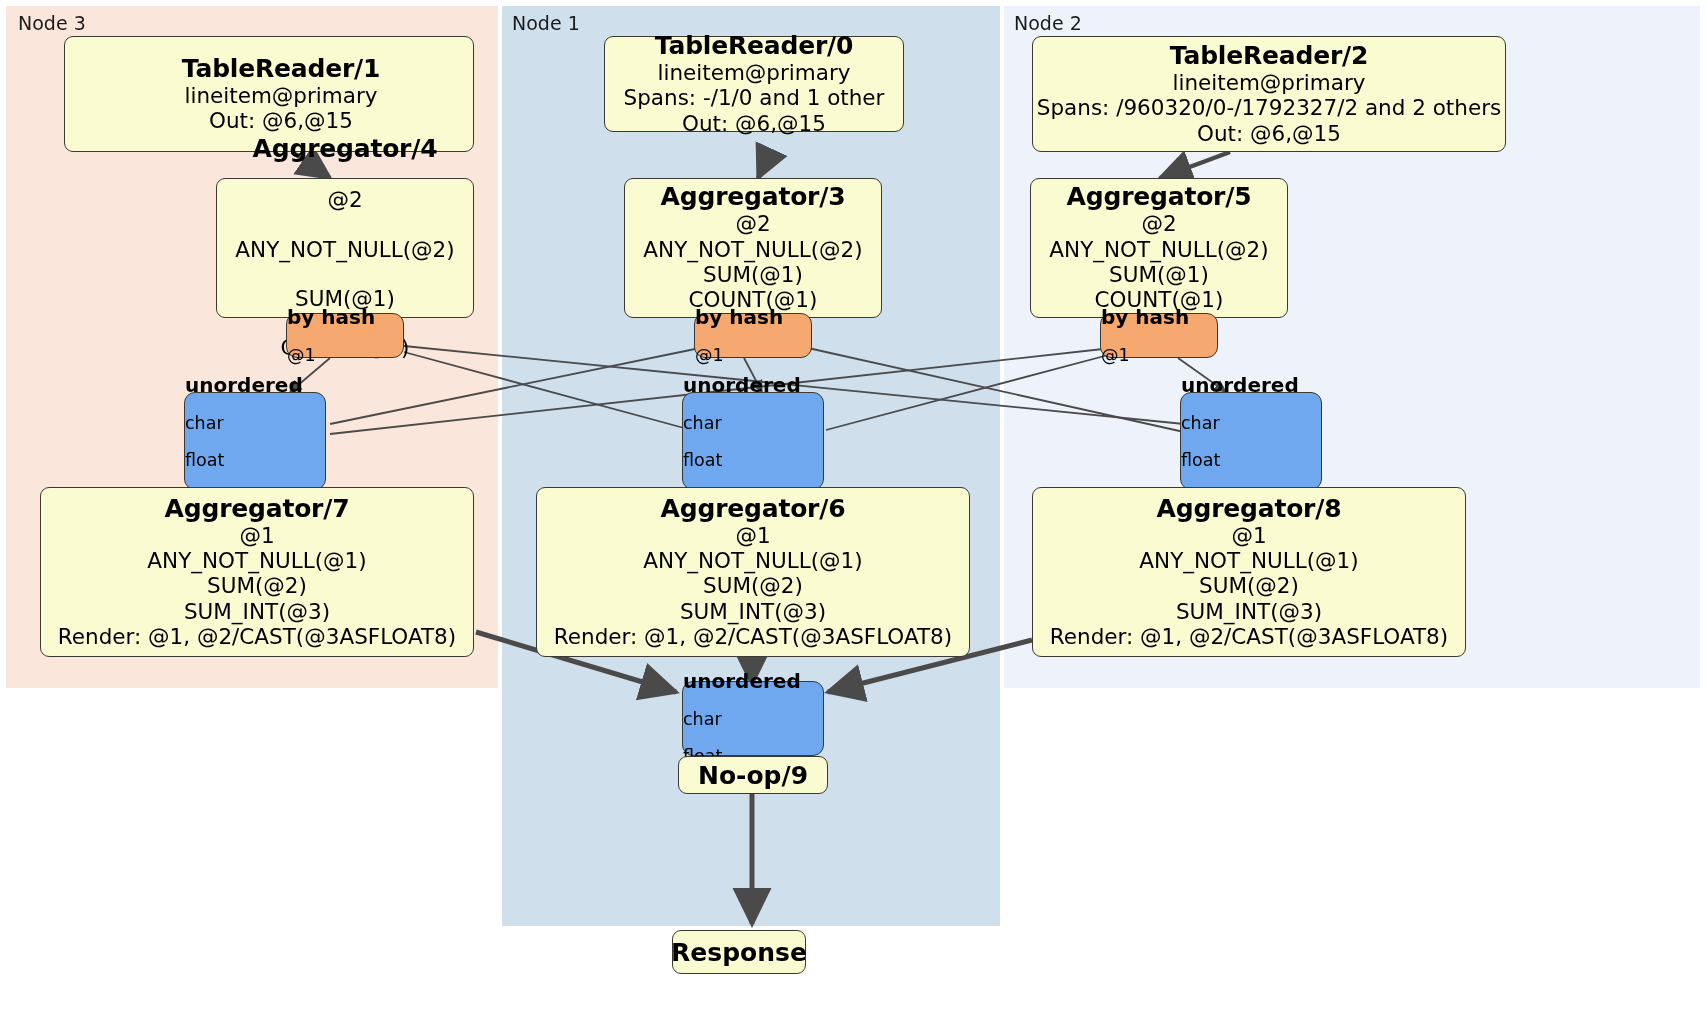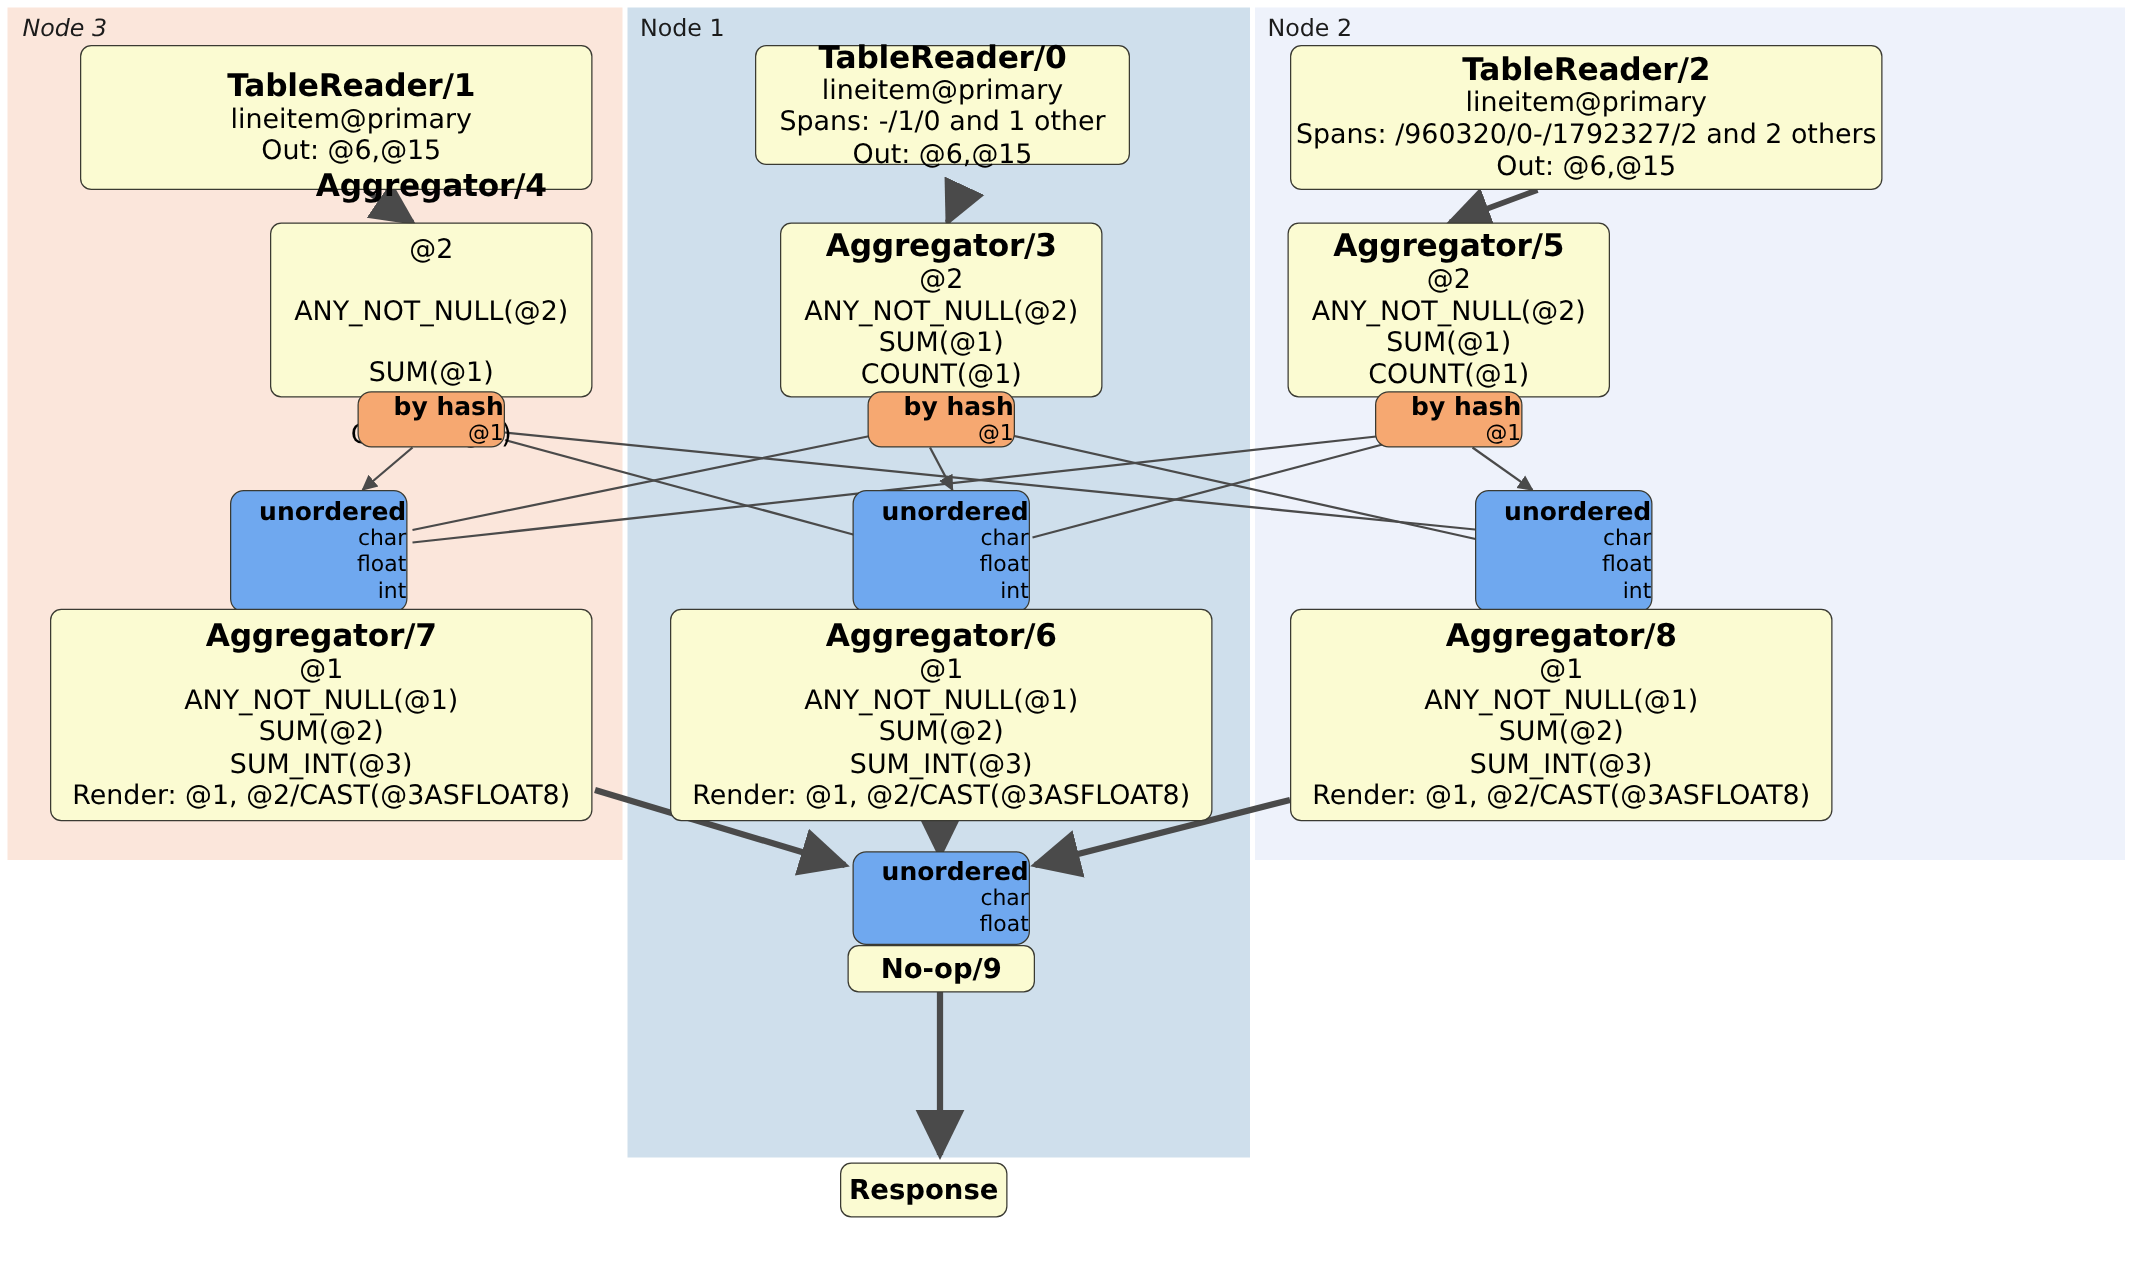--- a/index.html
+++ b/index.html
@@ -14,46 +14,46 @@
     background:#fbfbd2;border:1.6px solid #3a3a32;border-radius:9px;
     text-align:center;color:#000;
     display:flex;flex-direction:column;justify-content:center;align-items:center;
   }
   .proc .title{font-weight:bold;font-size:25px;line-height:1.12;letter-spacing:-.2px;}
   .proc .line{font-size:21.5px;line-height:1.18;white-space:nowrap;}
 
   .router{
     position:absolute;box-sizing:border-box;border-radius:11px;
     border:1.5px solid #3a3a32;text-align:center;color:#000;
-    display:flex;flex-direction:column;justify-content:center;align-items:flex-end;
+    display:flex;flex-direction:column;justify-content:center;align-items:flex-start;gap:16px;
   }
   .router.hash{background:#f6a871;}
   .router.unordered{background:#6fa8ef;}
   .router .rtitle{font-weight:bold;font-size:20px;line-height:1.15;}
   .router .rline{font-size:17.5px;line-height:1.2;}
 
   .box-small{
     position:absolute;box-sizing:border-box;background:#fbfbd2;
     border:1.6px solid #3a3a32;border-radius:9px;
     display:flex;justify-content:center;align-items:center;
-    font-weight:bold;font-size:22px;color:#000;
+    font-weight:bold;font-size:25px;color:#000;
   }
 
   svg.edges{position:absolute;left:0;top:0;width:1706px;height:1016px;pointer-events:none;}
 </style>
 </head>
 <body>
 
 <div id="stage">
 
   <div class="node-panel" style="left:6px;top:6px;width:492px;height:682px;background:#fbe6db;"></div>
   <div class="node-panel" style="left:502px;top:6px;width:498px;height:920px;background:#cfdfec;"></div>
   <div class="node-panel" style="left:1004px;top:6px;width:696px;height:682px;background:#eef2fb;"></div>
 
-  <div class="node-label" style="left:18px;top:14px;font-style:italic;">Node 3</div>
+  <div class="node-label" style="left:18px;top:14px;">Node 3</div>
   <div class="node-label" style="left:512px;top:14px;">Node 1</div>
   <div class="node-label" style="left:1014px;top:14px;">Node 2</div>
 
   <svg class="edges" viewBox="0 0 1706 1016">
     <defs>
       <marker id="ah" markerWidth="9" markerHeight="9" refX="7.2" refY="4.5" orient="auto">
         <path d="M0,0.6 L8,4.5 L0,8.4 z" fill="#4a4a4a"></path>
       </marker>
       <marker id="ahs" markerWidth="8" markerHeight="8" refX="6.4" refY="4" orient="auto">
         <path d="M0,0.6 L7,4 L0,7.4 z" fill="#4a4a4a"></path>

